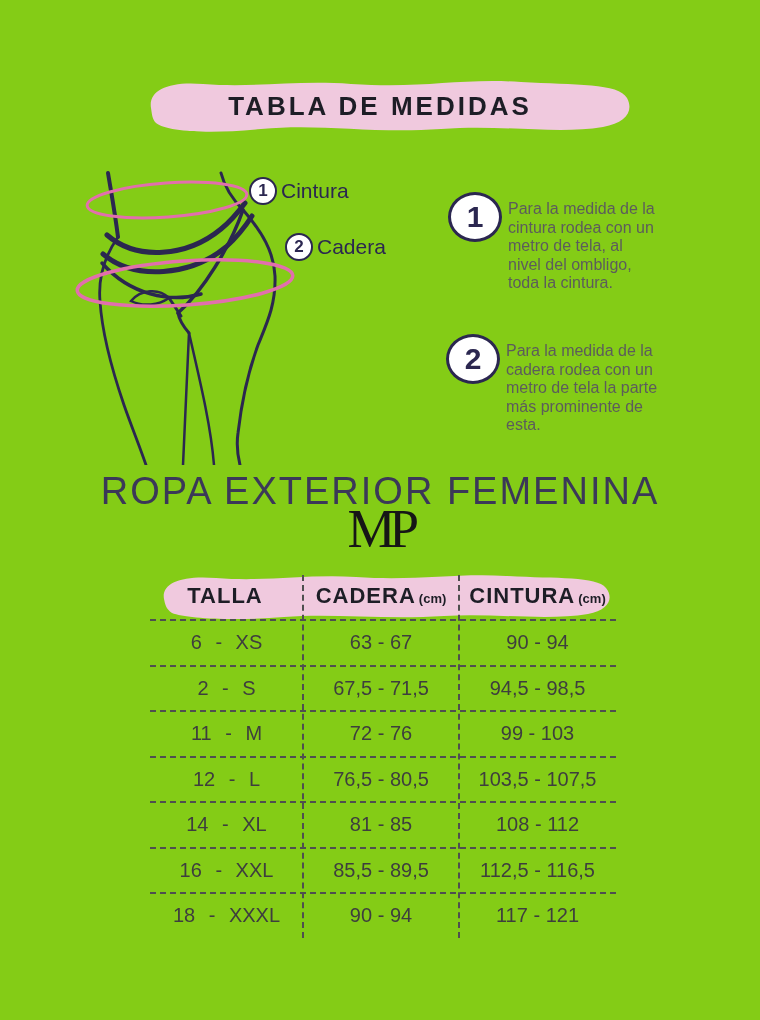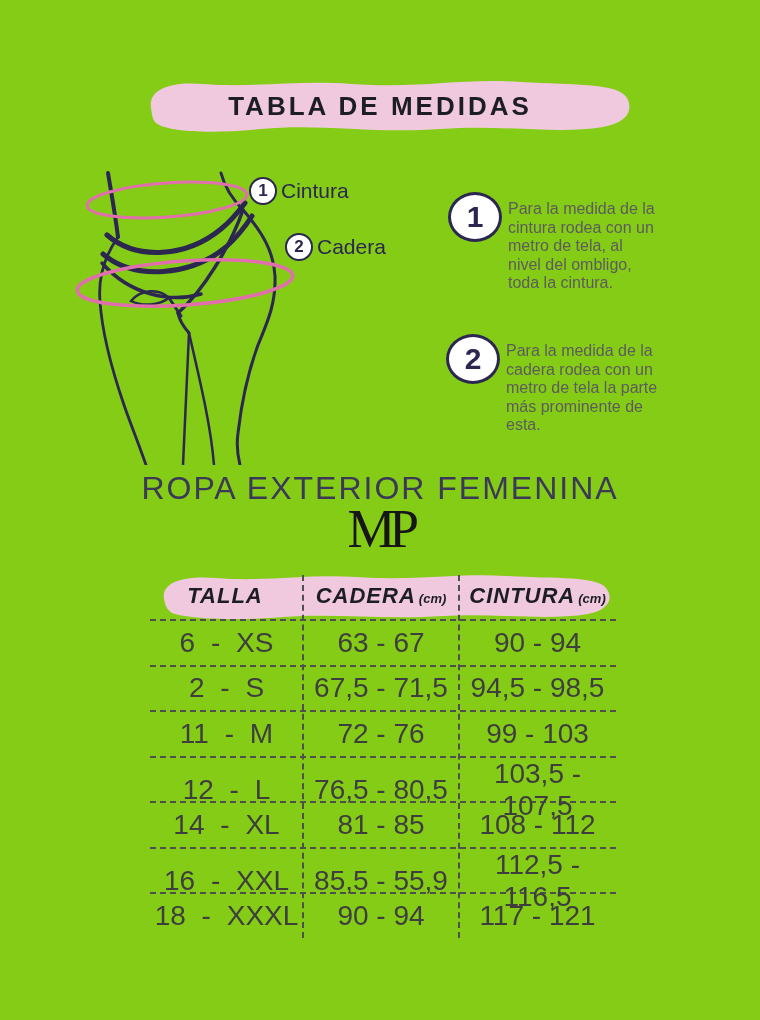--- a/index.html
+++ b/index.html
@@ -39,44 +39,44 @@
     font-size:30px;font-weight:bold;color:#2b2750;background:#fff;
   }
   .instruction .step-text{
     position:absolute;left:60px;top:8px;width:152px;
     font-size:16px;line-height:18.5px;color:#5c5c5c;
   }
 
   
   .section-heading{
     position:absolute;left:0;top:470px;width:760px;text-align:center;
-    font-size:32px;letter-spacing:2px;color:#3b3858;
+    font-size:38px;letter-spacing:2px;color:#3b3858;
   }
   .brand{
     position:absolute;left:0;top:502px;width:760px;text-align:center;
     font-family:"Liberation Serif", serif;font-size:54px;line-height:54px;
     letter-spacing:-0.12em;color:#161616;
   }
 
   
   .size-table{position:absolute;left:150px;top:573px;width:466px;}
   .table-blob{position:absolute;left:-6px;top:-2px;width:478px;height:52px;}
   .thead{
     position:relative;height:46px;display:grid;grid-template-columns:153px 156px 157px;
-    align-items:center;text-align:center;font-style:italic;
+    align-items:center;text-align:center;
   }
   .th{font-size:22px;font-weight:bold;color:#1d1d26;letter-spacing:1px;}
   .th .unit{font-size:13px;letter-spacing:0;margin-left:3px;}
   .tbody{position:relative;}
   .tr{
     display:grid;grid-template-columns:153px 156px 157px;height:45.5px;
     border-top:2px dashed #4f4f4f;align-items:center;text-align:center;
     box-sizing:border-box;
   }
-  .td{font-size:28px;color:#3e3e3e;}
+  .td{font-size:20px;color:#3e3e3e;}
   .td.talla{word-spacing:8px;}
   .vline{position:absolute;top:2px;bottom:0;width:0;border-left:2px dashed #4f4f4f;}
   .vline-1{left:152px;}
   .vline-2{left:308px;}
 </style>
 </head>
 <body>
 
 <div class="page">
 
@@ -172,21 +172,21 @@
   </div>
 
   <div class="tr">
     <div class="td talla">14 - XL</div>
     <div class="td">81 - 85</div>
     <div class="td">108 - 112</div>
   </div>
 
   <div class="tr">
     <div class="td talla">16 - XXL</div>
-    <div class="td">85,5 - 55,9</div>
+    <div class="td">85,5 - 89,5</div>
     <div class="td">112,5 - 116,5</div>
   </div>
 
   <div class="tr">
     <div class="td talla">18 - XXXL</div>
     <div class="td">90 - 94</div>
     <div class="td">117 - 121</div>
   </div>
 </div>
 

